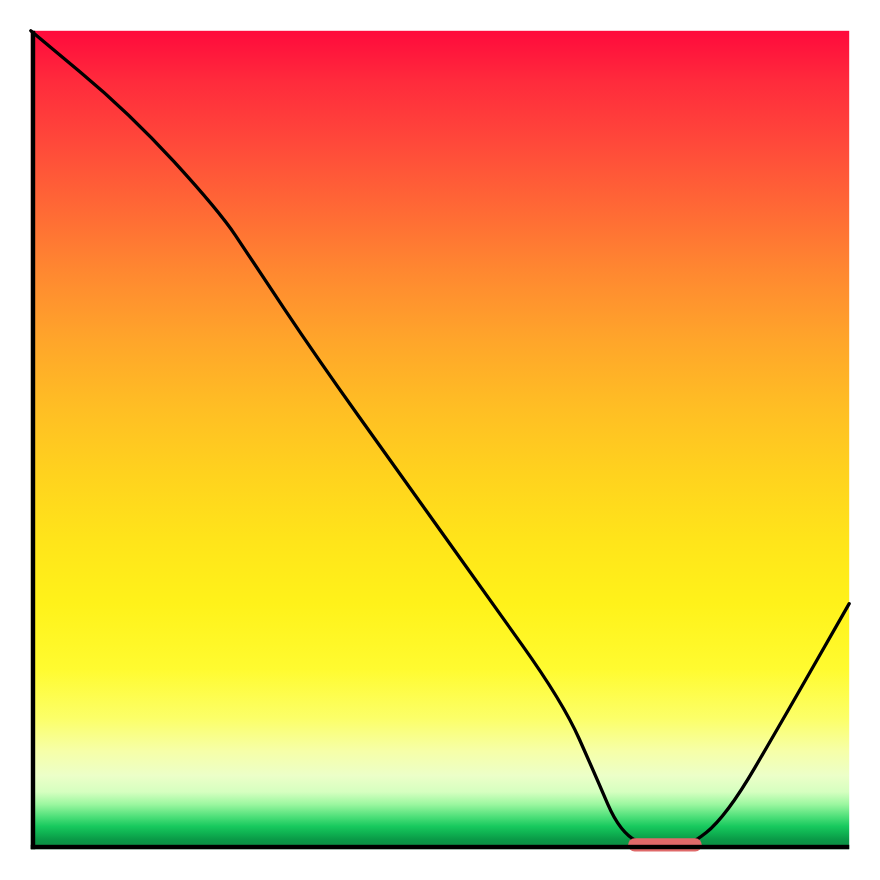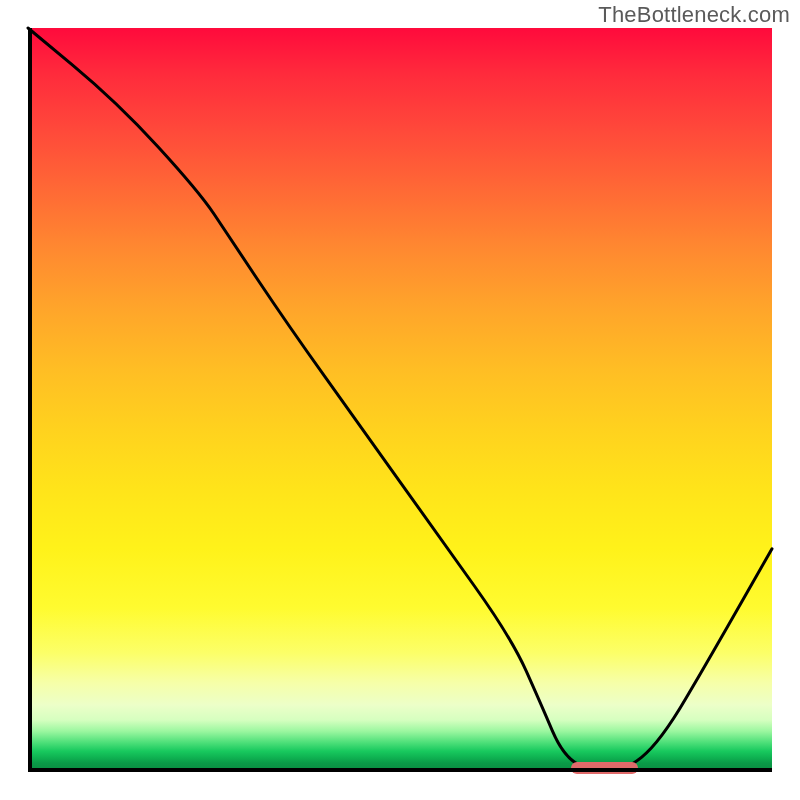--- a/index.html
+++ b/index.html
@@ -91,21 +91,20 @@
     height: 12px;
     border-radius: 6px;
     background: #e06a6a;
   }
 </style>
 </head>
 <body>
 
 <div class="canvas">
 
-  <div class="watermark">TheBottleneck.com</div>
 
   <div class="plotbox">
     <div class="gradient"></div>
 
     <svg class="curve" viewBox="0 0 744 744" preserveAspectRatio="none">
       <path id="curve-path" d="M 0.0 0.0 Q 0.0 0.0 44.6 37.2 Q 89.3 74.4 130.2 119.0 Q 171.1 163.7 186.0 186.0 Q 200.9 208.3 230.6 253.0 Q 260.4 297.6 297.6 349.7 Q 334.8 401.8 372.0 453.8 Q 409.2 505.9 446.4 558.0 Q 483.6 610.1 498.5 643.6 Q 513.4 677.0 524.5 703.1 Q 535.7 729.1 550.6 736.6 Q 565.4 744.0 580.3 744.0 Q 595.2 744.0 613.8 729.1 Q 632.4 714.2 658.4 669.6 Q 684.5 625.0 714.2 572.9 T 744.0 520.8 " fill="none" stroke="#000" stroke-width="3" stroke-linejoin="round" stroke-linecap="round"></path>
     </svg>
 
     <div class="marker" id="marker" style="left: 543.12px; width: 66.96px; top: 733.536px;"></div>
 

